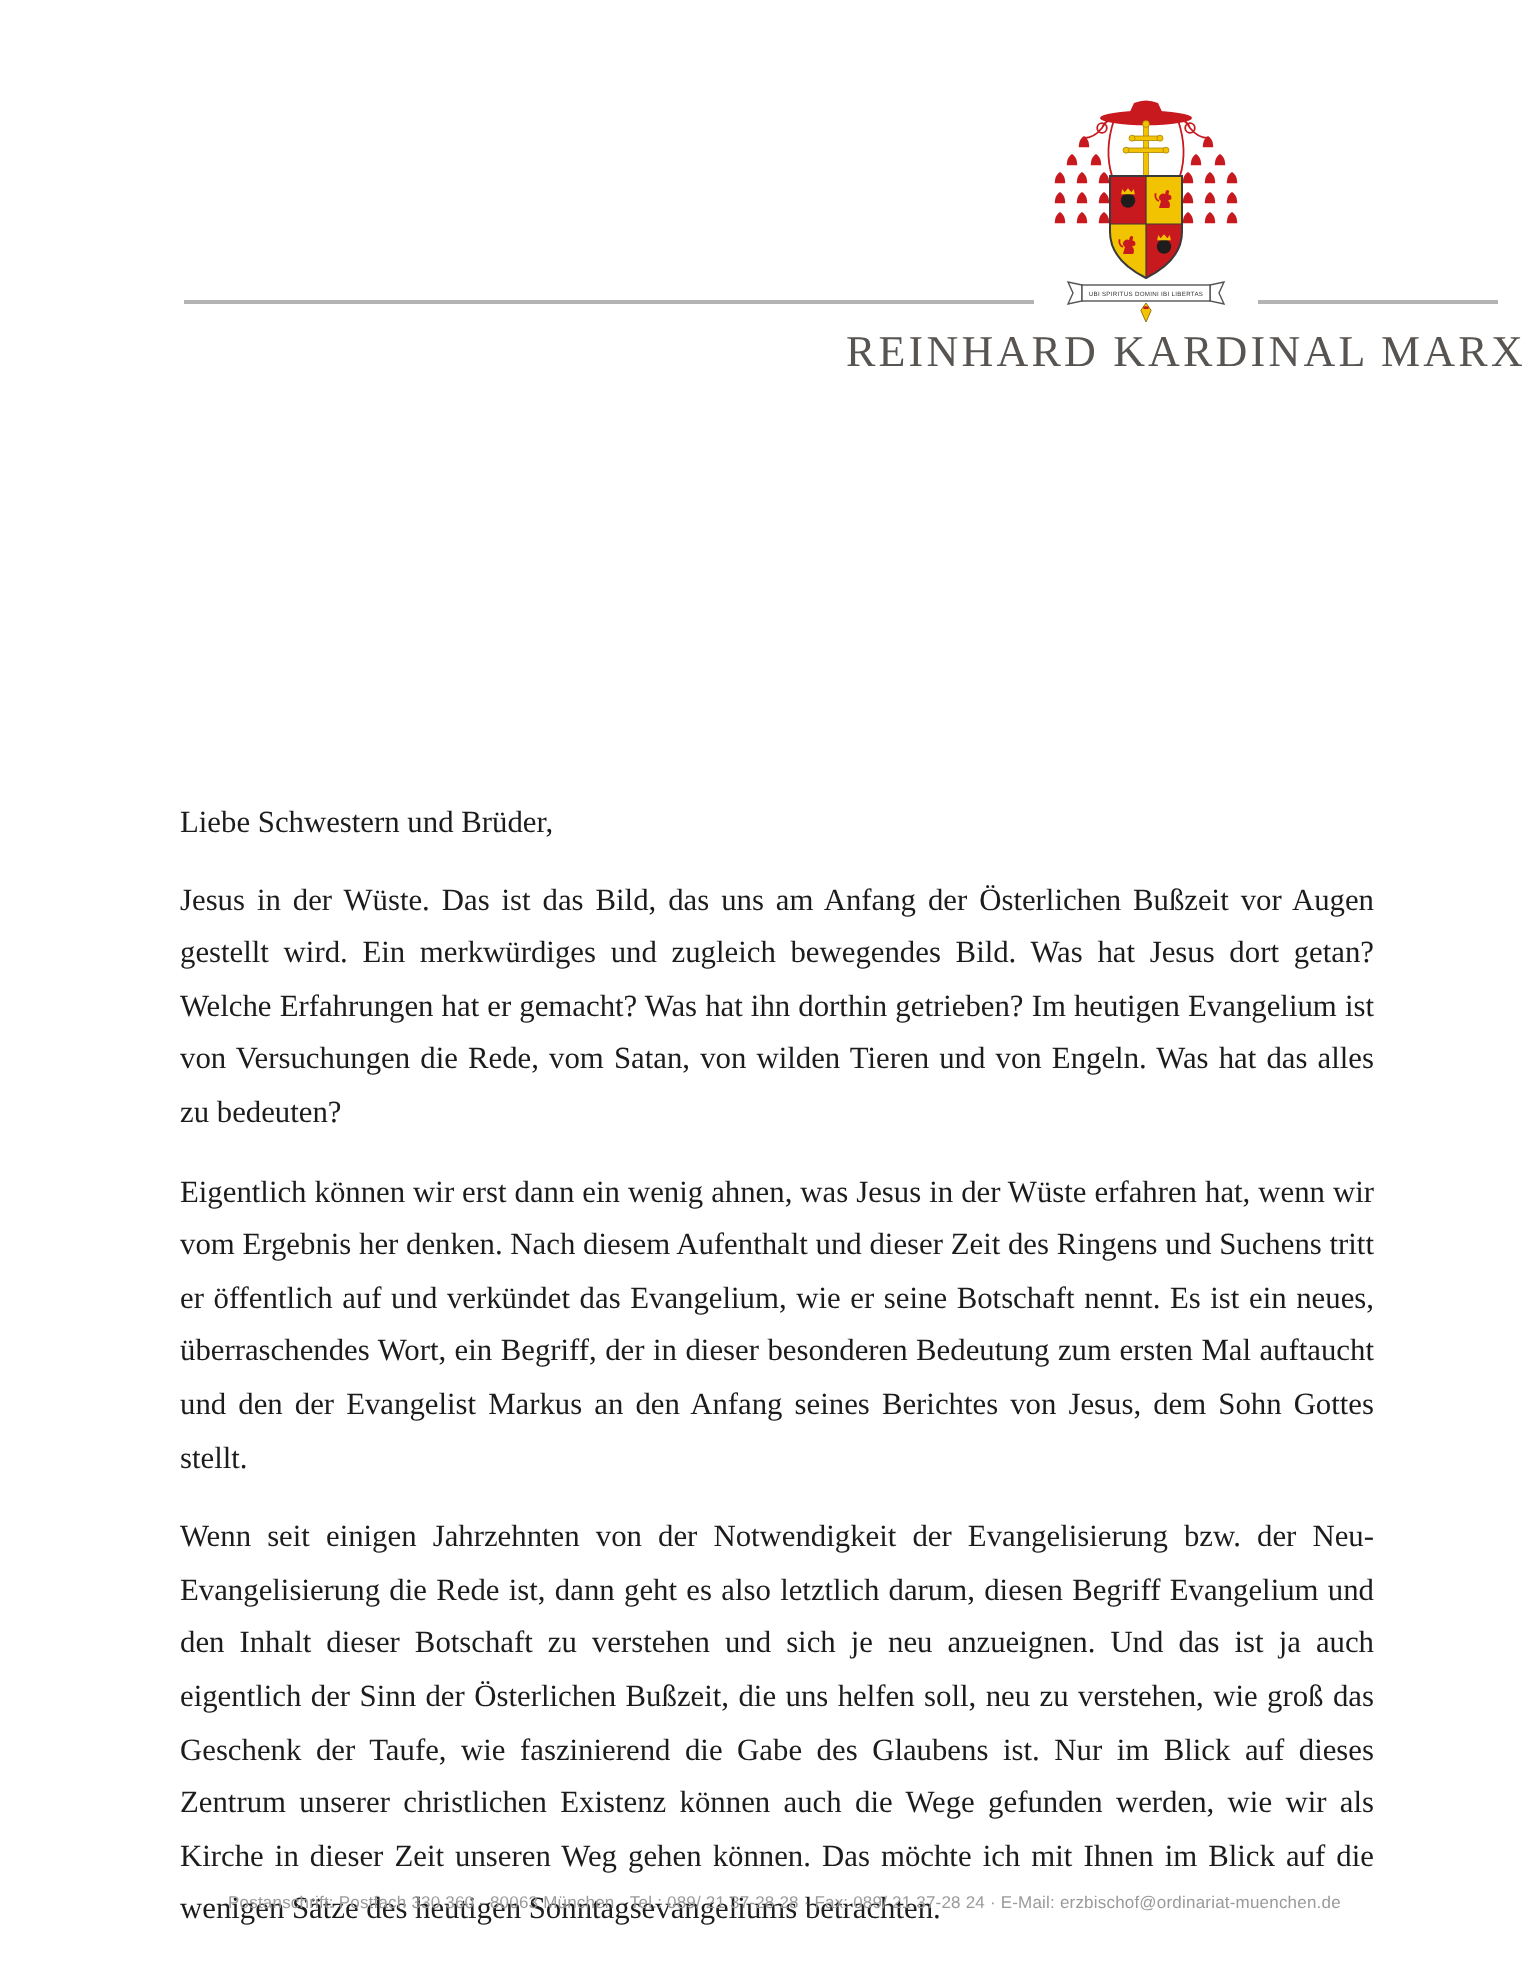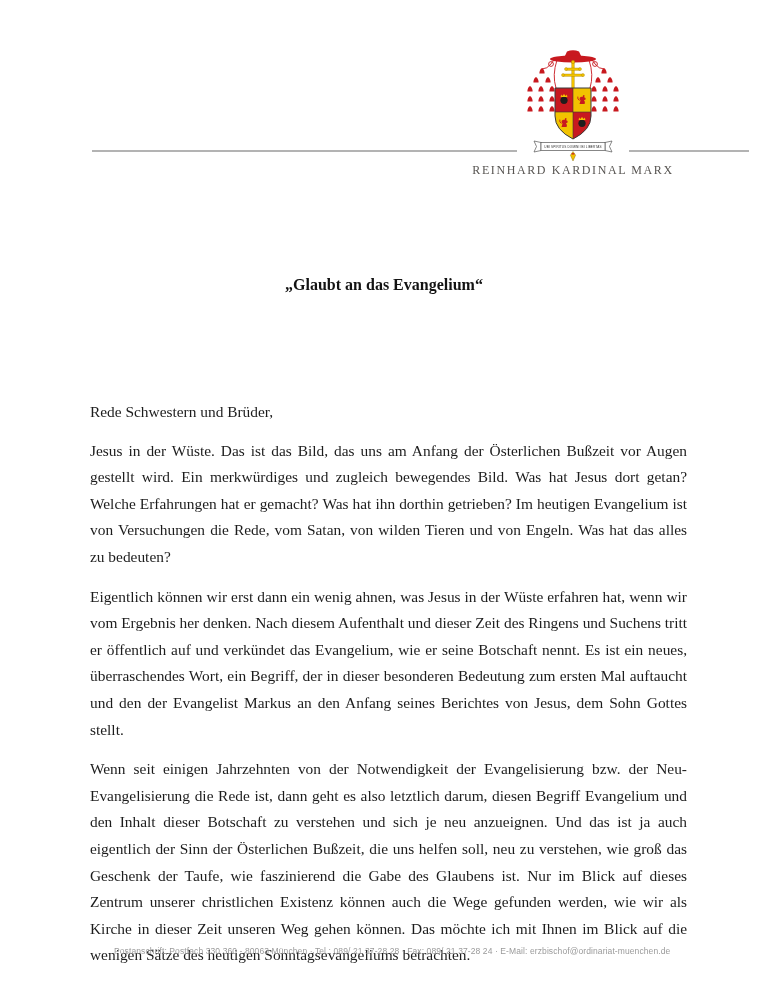--- a/index.html
+++ b/index.html
@@ -10,21 +10,21 @@
   .rule{position:absolute;top:150px;height:2px;background:#b3b3b3;}
   .rule-left{left:92px;width:425px;}
   .rule-right{left:629px;width:120px;}
   .crest{position:absolute;left:523px;top:46px;width:100px;height:116px;z-index:2;}
   .cred{fill:var(--crest-red);}
   .cgold{fill:var(--crest-gold);}
   .cdark{fill:#1f1d1c;}
   .cordline{stroke:var(--crest-red);stroke-width:0.9;fill:none;}
 
   .sender{position:absolute;left:423px;top:163px;width:300px;text-align:center;color:#575451;}
-  .sender-name{font-size:12px;letter-spacing:1.6px;white-space:nowrap;}
+  .sender-name{font-size:22px;letter-spacing:1.6px;white-space:nowrap;}
   .sender-title{font-size:11.5px;letter-spacing:1.7px;margin-top:7px;white-space:nowrap;}
 
   
   .heading{position:absolute;left:0;top:271px;width:768px;text-align:center;
            font-weight:bold;font-size:16px;line-height:28px;color:#131313;}
 
   
   .body-text{position:absolute;left:90px;top:399px;width:597px;
              font-size:15.4px;line-height:26.6px;color:#1c1c1c;
              text-align:justify;hyphens:none;}
@@ -145,25 +145,24 @@
 
     <div class="rule rule-left"></div>
     <div class="rule rule-right"></div>
 
     <div class="sender">
       <div class="sender-name">REINHARD KARDINAL MARX</div>
     </div>
   </header>
 
   <div class="heading">
-    <div>„Glaubt an das Evangelium“</div>
   </div>
 
   <main class="body-text">
-    <p class="salutation">Rede Schwestern und Brüder,</p>
+    <p class="salutation">Liebe Schwestern und Brüder,</p>
     <p>Jesus in der Wüste. Das ist das Bild, das uns am Anfang der Österlichen Bußzeit vor Augen gestellt wird. Ein merkwürdiges und zugleich bewegendes Bild. Was hat Jesus dort getan? Welche Erfahrungen hat er gemacht? Was hat ihn dorthin getrieben? Im heutigen Evangelium ist von Versuchungen die Rede, vom Satan, von wilden Tieren und von Engeln. Was hat das alles zu bedeuten?</p>
     <p>Eigentlich können wir erst dann ein wenig ahnen, was Jesus in der Wüste erfahren hat, wenn wir vom Ergebnis her denken. Nach diesem Aufenthalt und dieser Zeit des Ringens und Suchens tritt er öffentlich auf und verkündet das Evangelium, wie er seine Botschaft nennt. Es ist ein neues, überraschendes Wort, ein Begriff, der in dieser besonderen Bedeutung zum ersten Mal auftaucht und den der Evangelist Markus an den Anfang seines Berichtes von Jesus, dem Sohn Gottes stellt.</p>
     <p>Wenn seit einigen Jahrzehnten von der Notwendigkeit der Evangelisierung bzw. der Neu-Evangelisierung die Rede ist, dann geht es also letztlich darum, diesen Begriff Evangelium und den Inhalt dieser Botschaft zu verstehen und sich je neu anzueignen. Und das ist ja auch eigentlich der Sinn der Österlichen Bußzeit, die uns helfen soll, neu zu verstehen, wie groß das Geschenk der Taufe, wie faszinierend die Gabe des Glaubens ist. Nur im Blick auf dieses Zentrum unserer christlichen Existenz können auch die Wege gefunden werden, wie wir als Kirche in dieser Zeit unseren Weg gehen können. Das möchte ich mit Ihnen im Blick auf die wenigen Sätze des heutigen Sonntagsevangeliums betrachten.</p>
   </main>
 
   <footer class="footer">
     <span>Postanschrift: Postfach 330 360 - 80063 München · Tel.: 089/ 21 37-28 28 · Fax: 089/ 21 37-28 24 · E-Mail: erzbischof@ordinariat-muenchen.de</span>
   </footer>
 
 </div>

